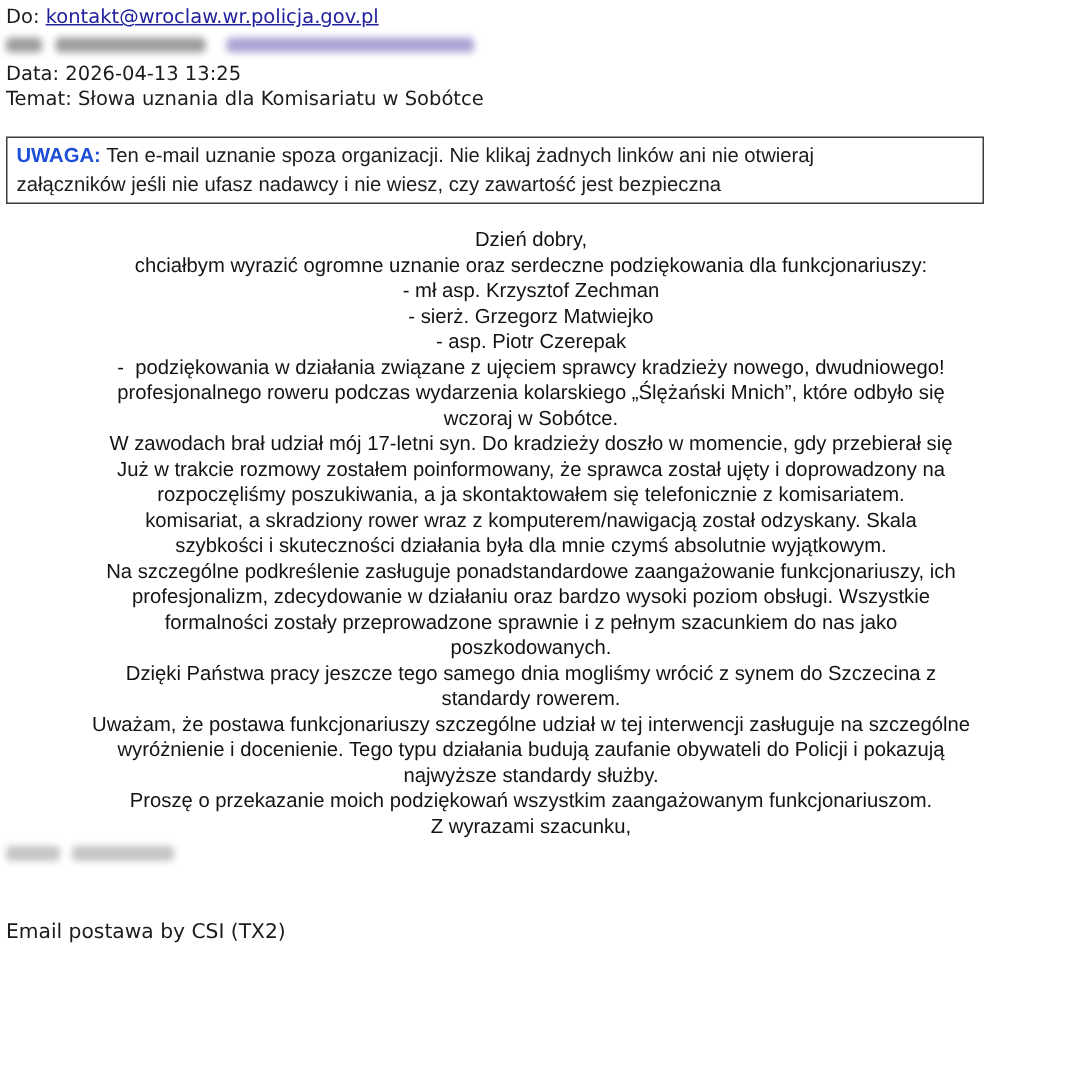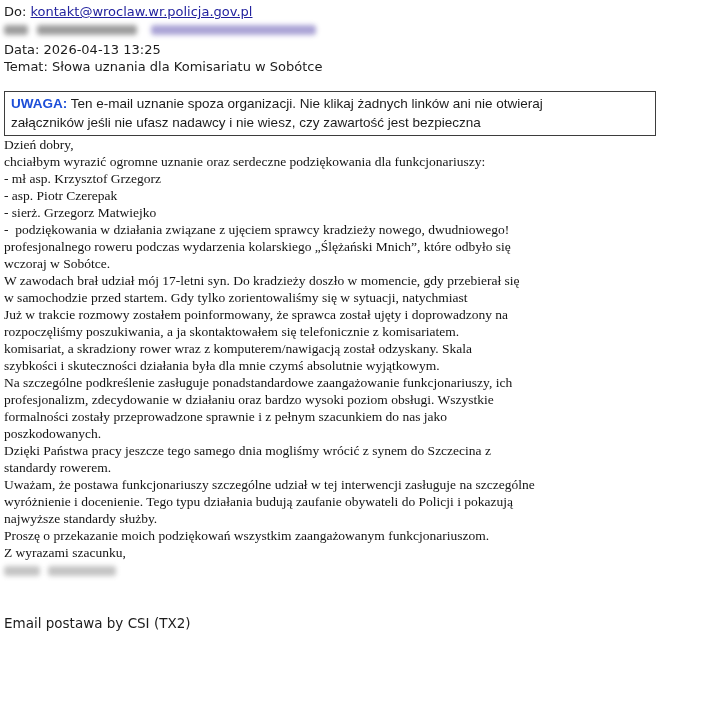--- a/index.html
+++ b/index.html
@@ -28,23 +28,23 @@
     width:652px; margin-top:15px;
     border:1px solid #3d3d3d;
     padding:2px 6px 3px 6px;
     font-family:"Liberation Sans", sans-serif;
     font-size:13.5px; line-height:19px; color:#1c1c1c;
   }
   .warnlabel { color:#1d4ed8; font-weight:bold; }
 
   
   .bodytext {
-    width:700px;
-    font-family:Liberation Serif, serif;
-    font-size:13.5px; line-height:17px; color:#141414;
+    margin-top:15px; width:700px;
+    font-family:Liberation Sans, sans-serif;
+    font-size:13.5px; line-height:17px; color:#141414;text-align:center;
   }
   .bline { white-space:pre-wrap; min-height:17px; }
 
   .sig-redacted { margin-top:3px; height:14px; display:flex; align-items:center; gap:8px; }
   .sig-redacted .redact { opacity:.45; filter:blur(2.5px); }
 
   
   .footer { margin-top:37px; font-size:13.5px; line-height:17px; }
 </style>
 </head>
@@ -62,28 +62,27 @@
 
   <div class="hline"><span>Data: </span><span>2026-04-13 13:25</span></div>
 
   <div class="hline"><span>Temat: </span><span>Słowa uznania dla Komisariatu w Sobótce</span></div>
 
   <div class="warnbox"><span class="warnlabel">UWAGA:</span><span> Ten e-mail uznanie spoza organizacji. Nie klikaj żadnych linków ani nie otwieraj</span><br><span>załączników jeśli nie ufasz nadawcy i nie wiesz, czy zawartość jest bezpieczna</span></div>
 
   <div class="bodytext">
       <div class="bline">Dzień dobry,</div>
       <div class="bline">chciałbym wyrazić ogromne uznanie oraz serdeczne podziękowania dla funkcjonariuszy:</div>
-      <div class="bline">- mł asp. Krzysztof Grzegorz</div>
+      <div class="bline">- mł asp. Krzysztof Zechman</div>
+      <div class="bline">- sierż. Grzegorz Matwiejko</div>
       <div class="bline">- asp. Piotr Czerepak</div>
-      <div class="bline">- sierż. Grzegorz Matwiejko</div>
       <div class="bline">-  podziękowania w działania związane z ujęciem sprawcy kradzieży nowego, dwudniowego!</div>
       <div class="bline">profesjonalnego roweru podczas wydarzenia kolarskiego „Ślężański Mnich”, które odbyło się</div>
       <div class="bline">wczoraj w Sobótce.</div>
       <div class="bline">W zawodach brał udział mój 17-letni syn. Do kradzieży doszło w momencie, gdy przebierał się</div>
-      <div class="bline">w samochodzie przed startem. Gdy tylko zorientowaliśmy się w sytuacji, natychmiast</div>
       <div class="bline">Już w trakcie rozmowy zostałem poinformowany, że sprawca został ujęty i doprowadzony na</div>
       <div class="bline">rozpoczęliśmy poszukiwania, a ja skontaktowałem się telefonicznie z komisariatem.</div>
       <div class="bline">komisariat, a skradziony rower wraz z komputerem/nawigacją został odzyskany. Skala</div>
       <div class="bline">szybkości i skuteczności działania była dla mnie czymś absolutnie wyjątkowym.</div>
       <div class="bline">Na szczególne podkreślenie zasługuje ponadstandardowe zaangażowanie funkcjonariuszy, ich</div>
       <div class="bline">profesjonalizm, zdecydowanie w działaniu oraz bardzo wysoki poziom obsługi. Wszystkie</div>
       <div class="bline">formalności zostały przeprowadzone sprawnie i z pełnym szacunkiem do nas jako</div>
       <div class="bline">poszkodowanych.</div>
       <div class="bline">Dzięki Państwa pracy jeszcze tego samego dnia mogliśmy wrócić z synem do Szczecina z</div>
       <div class="bline">standardy rowerem.</div>

